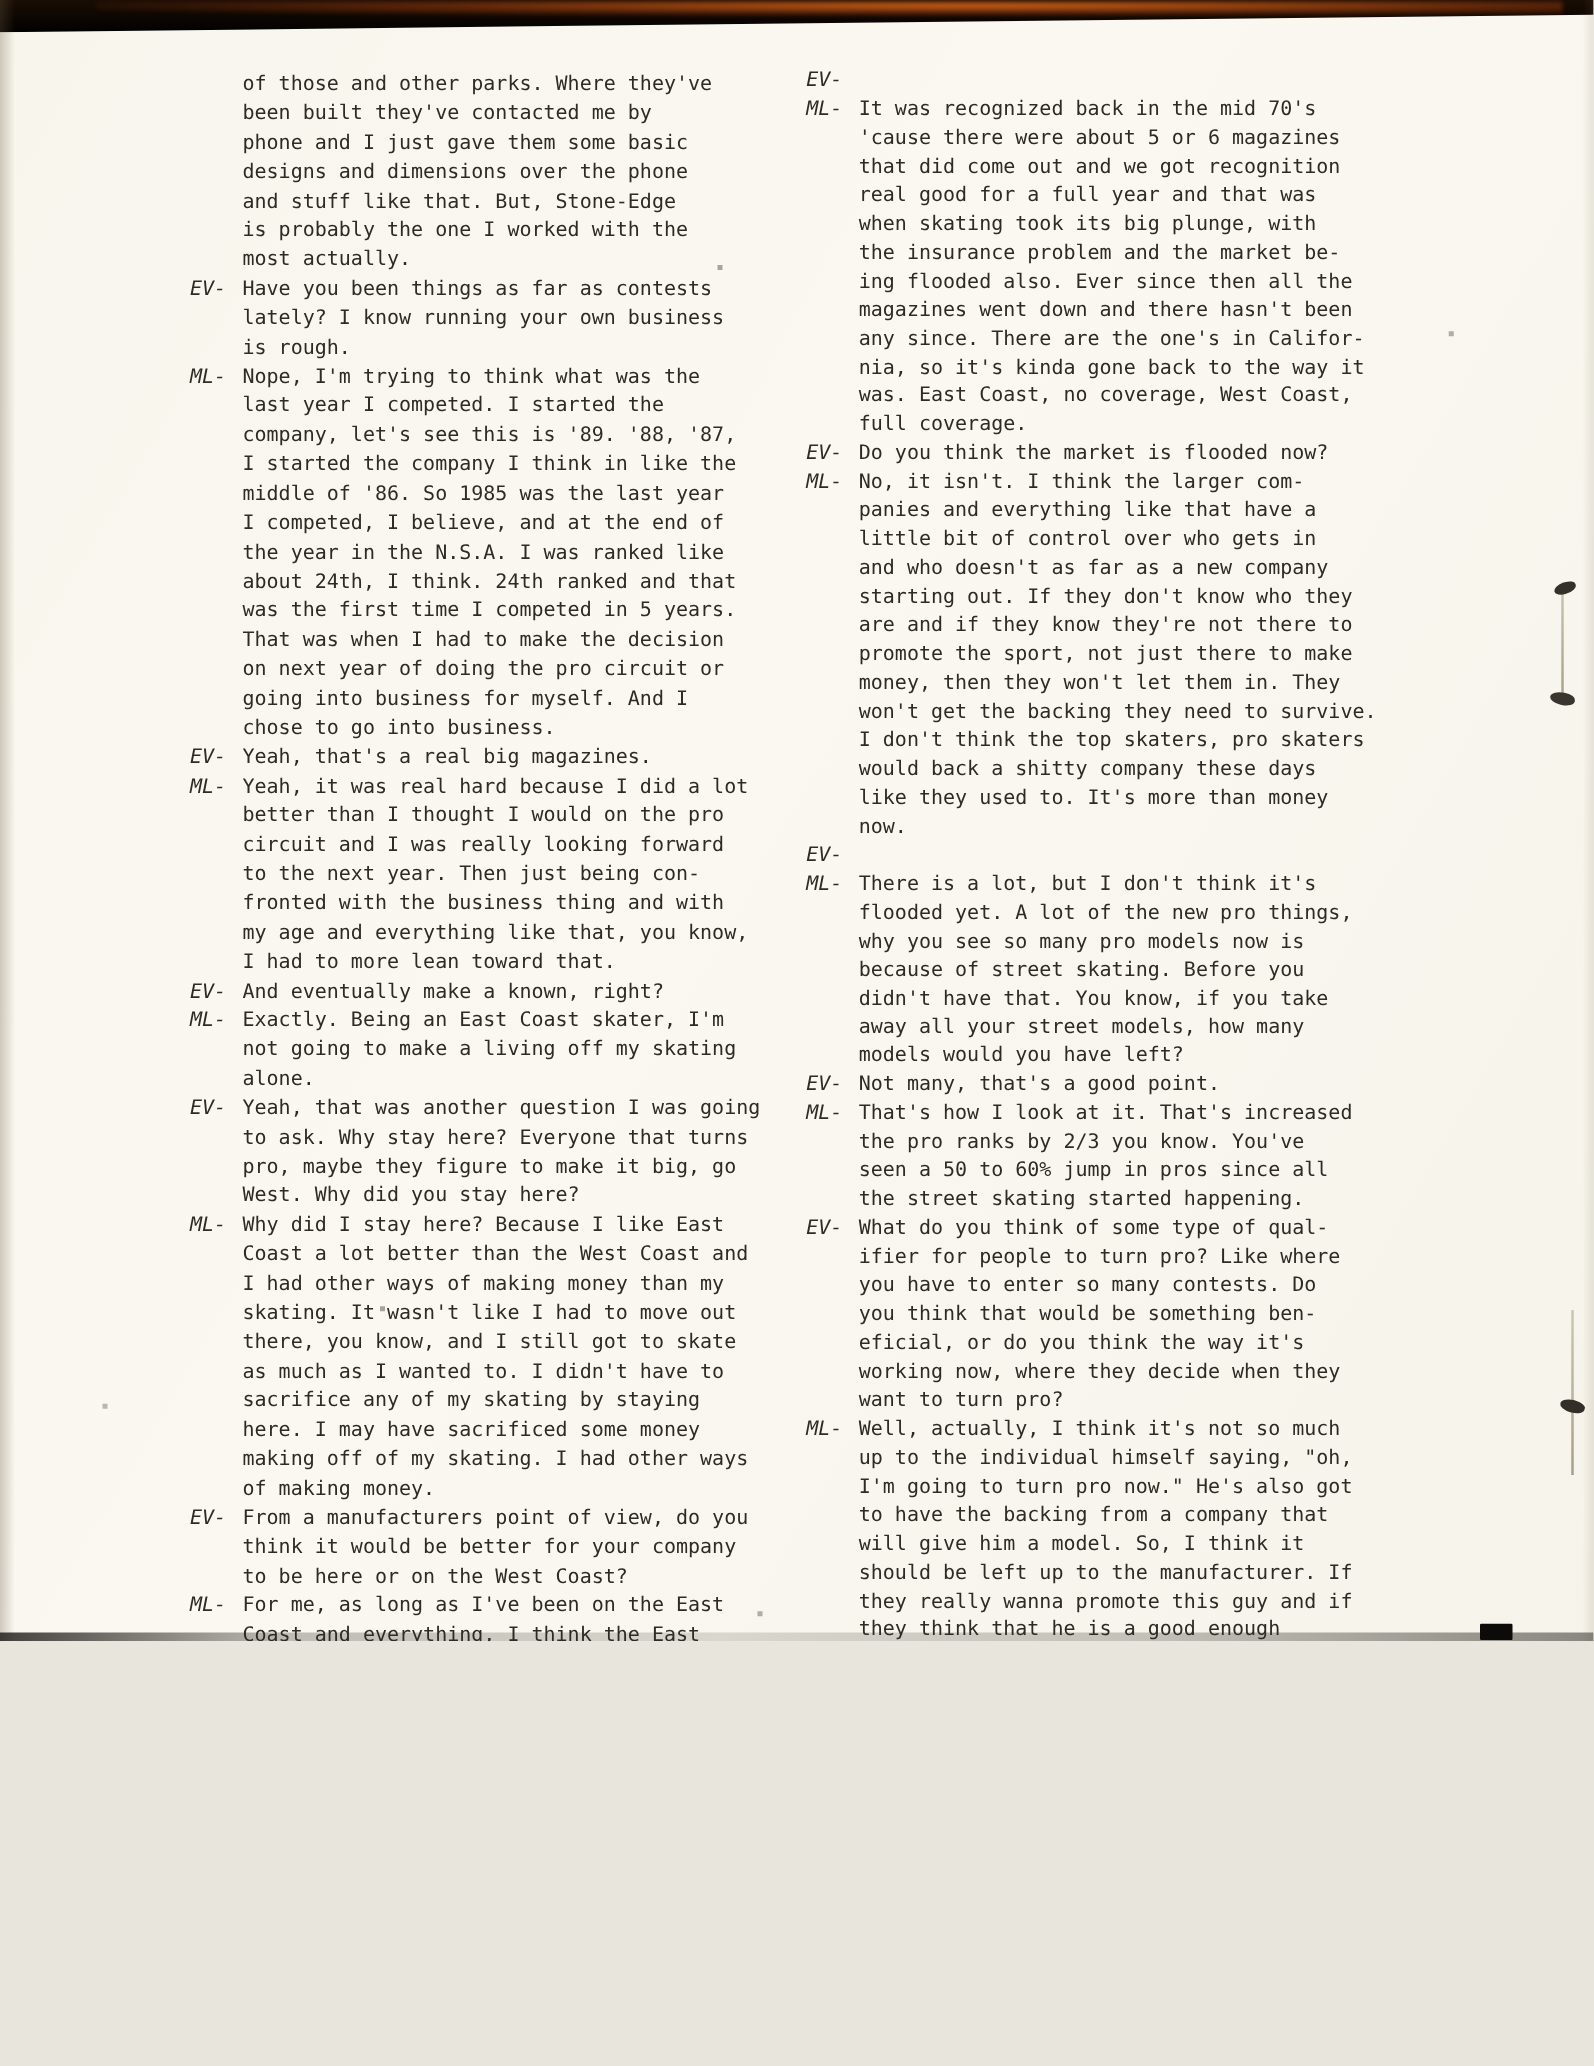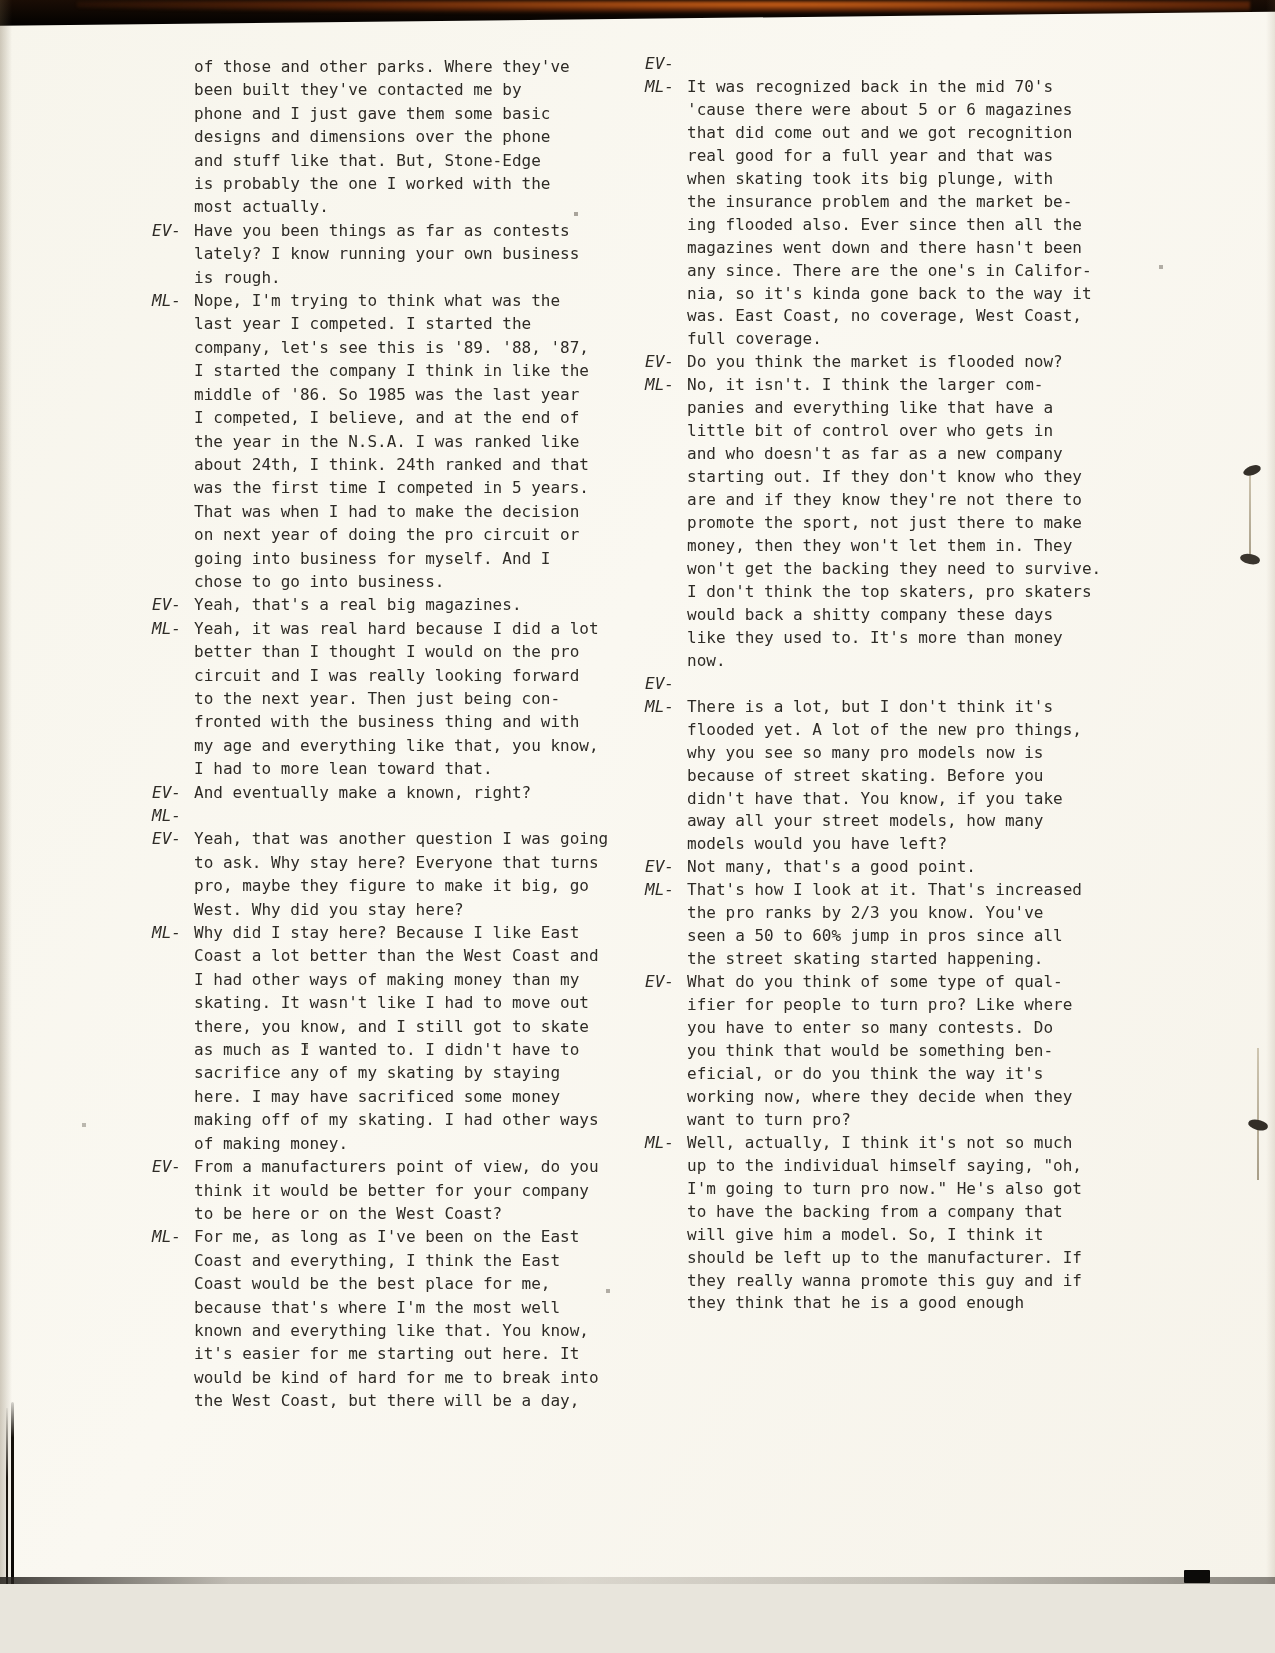--- a/index.html
+++ b/index.html
@@ -1,18 +1,18 @@
 <!DOCTYPE html>
 <html><head>
 <meta charset="utf-8">
 <style>
   html,body{margin:0;padding:0;background:#e8e5dc;}
   .page{
     position:relative;
-    width:1275px;height:1584px;
+    width:1275px;height:1313px;
     background:linear-gradient(120deg,#f7f5ec 0%,#faf8f1 45%,#f6f3ea 100%);
     font-family:"DejaVu Sans Mono",monospace;
     color:#2e2b26;
     overflow:hidden;
   }
 
   
   .top-band{
     position:absolute;top:0;left:0;width:100%;height:28px;
     clip-path:polygon(0 0,100% 0,100% 42%,0 92%);
@@ -155,20 +155,23 @@
 fronted with the business thing and with
 my age and everything like that, you know,
 I had to more lean toward that.</div>
         </div>
         <div class="dialogue-entry">
           <span class="speaker">EV-</span>
           <div class="entry-text">And eventually make a known, right?</div>
         </div>
         <div class="dialogue-entry">
           <span class="speaker">ML-</span>
+          <div class="entry-text">Exactly. Being an East Coast skater, I'm
+not going to make a living off my skating
+alone.</div>
         </div>
         <div class="dialogue-entry">
           <span class="speaker">EV-</span>
           <div class="entry-text">Yeah, that was another question I was going
 to ask. Why stay here? Everyone that turns
 pro, maybe they figure to make it big, go
 West. Why did you stay here?</div>
         </div>
         <div class="dialogue-entry">
           <span class="speaker">ML-</span>

